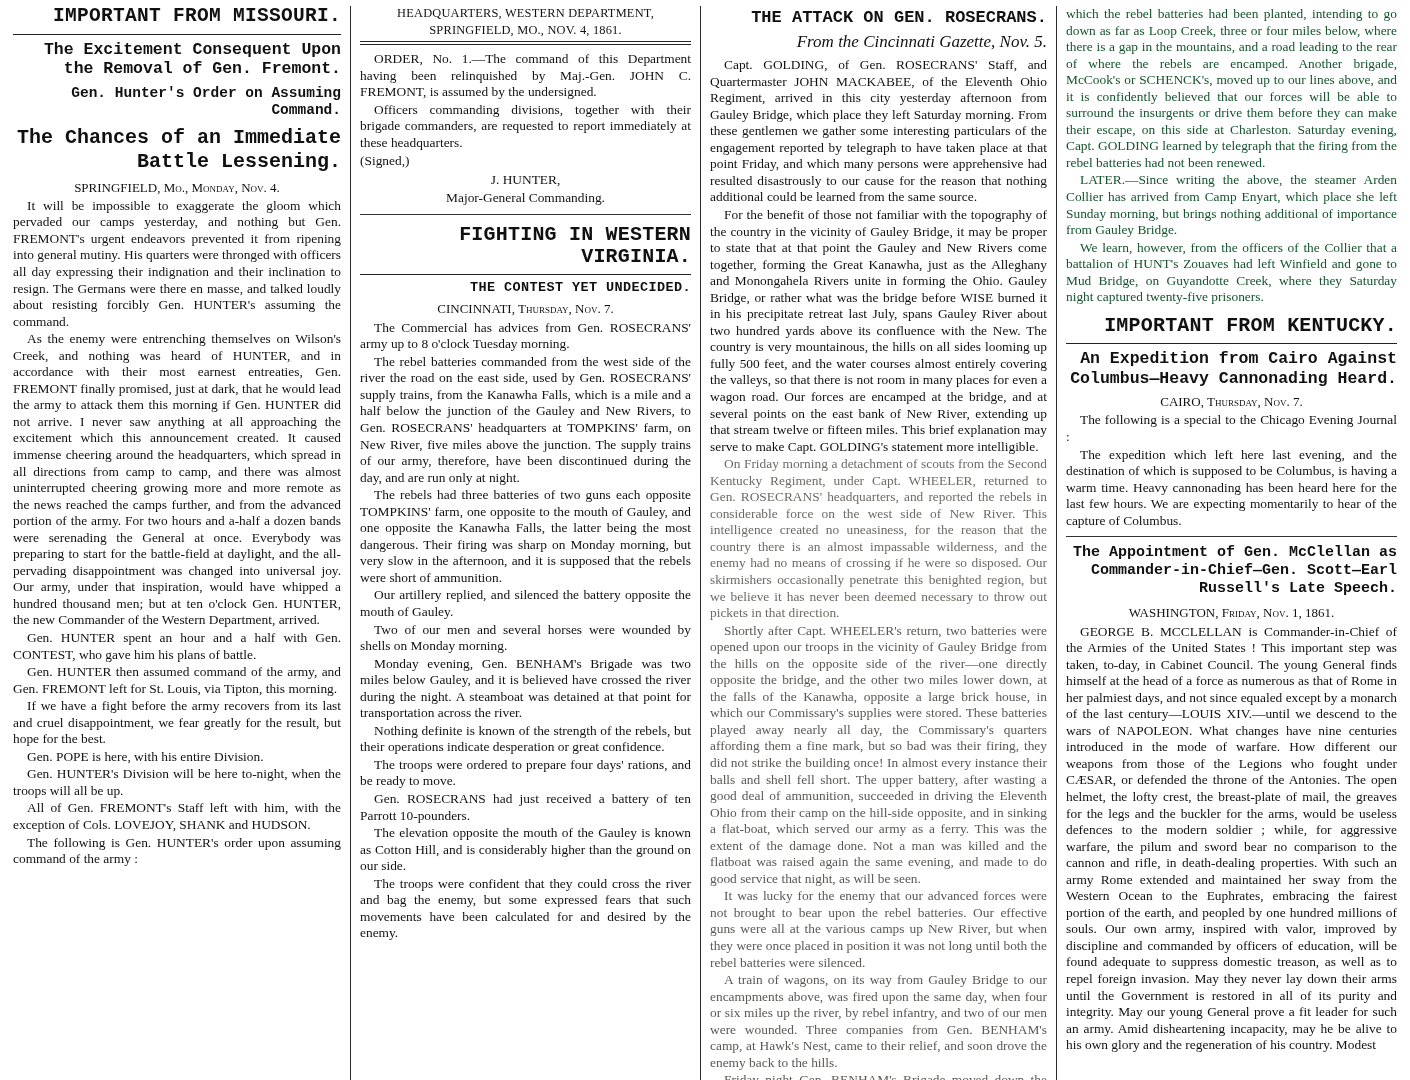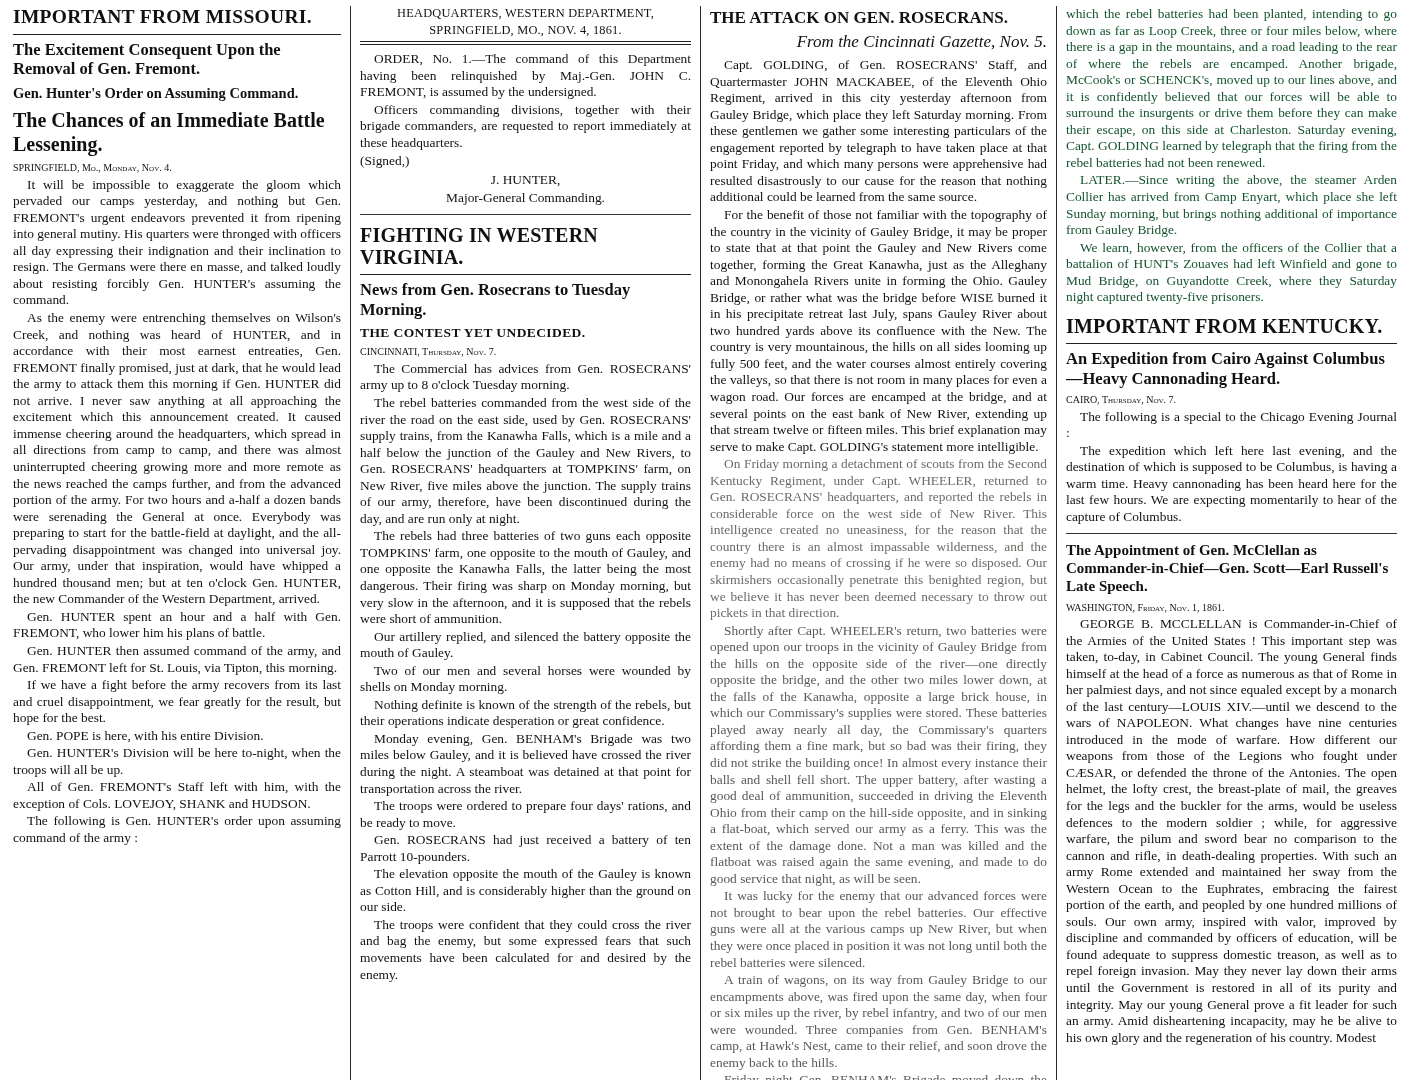--- a/index.html
+++ b/index.html
@@ -31,24 +31,25 @@
   .col + .col {
     border-left: 1px solid #2a2a2a;
   }
   .c1 { width: 348px; }
   .c2 { width: 352px; }
   .c3 { width: 358px; }
   .c4 { width: 352px; }
 
   
   .hl {
-    text-align: left;
+    text-align: right;
     font-weight: bold;
     margin: 0 0 4px 0;
     line-height: 1.12;
+    font-family: Liberation Mono, monospace;
   }
   .hl-main {
     font-size: 19.5px;
     letter-spacing: 0.3px;
     text-transform: uppercase;
     border-bottom: none;
     margin-bottom: 5px;
     padding-bottom: 1px;
   }
   .rule-dbl {
@@ -109,22 +110,22 @@
     text-align: justify;
     text-indent: 14px;
     hyphens: auto;
     -webkit-hyphens: auto;
   }
   p.body.noind { text-indent: 0; }
   .sc {
     font-variant: small-caps;
   }
   .dateline {
-    font-size: 10px;
-    text-align: left;
+    font-size: 13px;
+    text-align: center;
     margin: 3px 0 2px 0;
     line-height: 1.25;
   }
   .dateline-left {
     font-size: 13.4px;
     text-align: left;
     margin: 2px 0 2px 0;
     line-height: 1.25;
     text-indent: 0;
   }
@@ -176,21 +177,21 @@
 
   <div class="col c1">
     <div class="hl hl-main">IMPORTANT FROM MISSOURI.</div>
     <hr class="rule-dbl">
     <div class="hl hl-sub1">The Excitement Consequent Upon the Removal of Gen. Fremont.</div>
     <div class="hl hl-sub2">Gen. Hunter's Order on Assuming Command.</div>
     <div class="hl hl-sub3">The Chances of an Immediate Battle Lessening.</div>
     <div class="dateline sc">SPRINGFIELD, Mo., Monday, Nov. 4.</div>
     <p class="body">It will be impossible to exaggerate the gloom which pervaded our camps yesterday, and nothing but Gen. FREMONT's urgent endeavors prevented it from ripening into general mutiny. His quarters were thronged with officers all day expressing their indignation and their inclination to resign. The Germans were there en masse, and talked loudly about resisting forcibly Gen. HUNTER's assuming the command.</p>
     <p class="body">As the enemy were entrenching themselves on Wilson's Creek, and nothing was heard of HUNTER, and in accordance with their most earnest entreaties, Gen. FREMONT finally promised, just at dark, that he would lead the army to attack them this morning if Gen. HUNTER did not arrive. I never saw anything at all approaching the excitement which this announcement created. It caused immense cheering around the headquarters, which spread in all directions from camp to camp, and there was almost uninterrupted cheering growing more and more remote as the news reached the camps further, and from the advanced portion of the army. For two hours and a-half a dozen bands were serenading the General at once. Everybody was preparing to start for the battle-field at daylight, and the all-pervading disappointment was changed into universal joy. Our army, under that inspiration, would have whipped a hundred thousand men; but at ten o'clock Gen. HUNTER, the new Commander of the Western Department, arrived.</p>
-    <p class="body">Gen. HUNTER spent an hour and a half with Gen. FREMONT, who lower him his plans of battle.</p>
+    <p class="body">Gen. HUNTER spent an hour and a half with Gen. CONTEST, who gave him his plans of battle.</p>
     <p class="body">Gen. HUNTER then assumed command of the army, and Gen. FREMONT left for St. Louis, via Tipton, this morning.</p>
     <p class="body">If we have a fight before the army recovers from its last and cruel disappointment, we fear greatly for the result, but hope for the best.</p>
     <p class="body">Gen. POPE is here, with his entire Division.</p>
     <p class="body">Gen. HUNTER's Division will be here to-night, when the troops will all be up.</p>
     <p class="body">All of Gen. FREMONT's Staff left with him, with the exception of Cols. LOVEJOY, SHANK and HUDSON.</p>
     <p class="body">The following is Gen. HUNTER's order upon assuming command of the army :</p>
   </div>
 
   <div class="col c2">
     <div class="topbox">
@@ -200,30 +201,29 @@
       <p class="body">ORDER, No. 1.—The command of this Department having been relinquished by Maj.-Gen. JOHN C. FREMONT, is assumed by the undersigned.</p>
       <p class="body">Officers commanding divisions, together with their brigade commanders, are requested to report immediately at these headquarters.</p>
       <div class="dateline-left">(Signed,)</div>
       <div class="sigline">J. HUNTER,</div>
       <div class="sigline">Major-General Commanding.</div>
     </div>
 
     <hr class="thin-rule">
     <div class="hl hl-banner">FIGHTING IN WESTERN VIRGINIA.</div>
     <hr class="rule-dbl">
-    <div class="hl hl-sub1">News from Gen. Rosecrans to Tuesday Morning.</div>
     <div class="hl hl-small-caps">THE CONTEST YET UNDECIDED.</div>
     <div class="dateline sc">CINCINNATI, Thursday, Nov. 7.</div>
     <p class="body">The Commercial has advices from Gen. ROSECRANS' army up to 8 o'clock Tuesday morning.</p>
     <p class="body">The rebel batteries commanded from the west side of the river the road on the east side, used by Gen. ROSECRANS' supply trains, from the Kanawha Falls, which is a mile and a half below the junction of the Gauley and New Rivers, to Gen. ROSECRANS' headquarters at TOMPKINS' farm, on New River, five miles above the junction. The supply trains of our army, therefore, have been discontinued during the day, and are run only at night.</p>
     <p class="body">The rebels had three batteries of two guns each opposite TOMPKINS' farm, one opposite to the mouth of Gauley, and one opposite the Kanawha Falls, the latter being the most dangerous. Their firing was sharp on Monday morning, but very slow in the afternoon, and it is supposed that the rebels were short of ammunition.</p>
     <p class="body">Our artillery replied, and silenced the battery opposite the mouth of Gauley.</p>
     <p class="body">Two of our men and several horses were wounded by shells on Monday morning.</p>
+    <p class="body">Monday evening, Gen. BENHAM's Brigade was two miles below Gauley, and it is believed have crossed the river during the night. A steamboat was detained at that point for transportation across the river.</p>
     <p class="body">Nothing definite is known of the strength of the rebels, but their operations indicate desperation or great confidence.</p>
-    <p class="body">Monday evening, Gen. BENHAM's Brigade was two miles below Gauley, and it is believed have crossed the river during the night. A steamboat was detained at that point for transportation across the river.</p>
     <p class="body">The troops were ordered to prepare four days' rations, and be ready to move.</p>
     <p class="body">Gen. ROSECRANS had just received a battery of ten Parrott 10-pounders.</p>
     <p class="body">The elevation opposite the mouth of the Gauley is known as Cotton Hill, and is considerably higher than the ground on our side.</p>
     <p class="body">The troops were confident that they could cross the river and bag the enemy, but some expressed fears that such movements have been calculated for and desired by the enemy.</p>
   </div>
 
   <div class="col c3">
     <div class="hl hl-banner-sm" style="margin-top:2px;">THE ATTACK ON GEN. ROSECRANS.</div>
     <div class="source-ital">From the Cincinnati Gazette, Nov. 5.</div>
     <p class="body">Capt. GOLDING, of Gen. ROSECRANS' Staff, and Quartermaster JOHN MACKABEE, of the Eleventh Ohio Regiment, arrived in this city yesterday afternoon from Gauley Bridge, which place they left Saturday morning. From these gentlemen we gather some interesting particulars of the engagement reported by telegraph to have taken place at that point Friday, and which many persons were apprehensive had resulted disastrously to our cause for the reason that nothing additional could be learned from the same source.</p>

